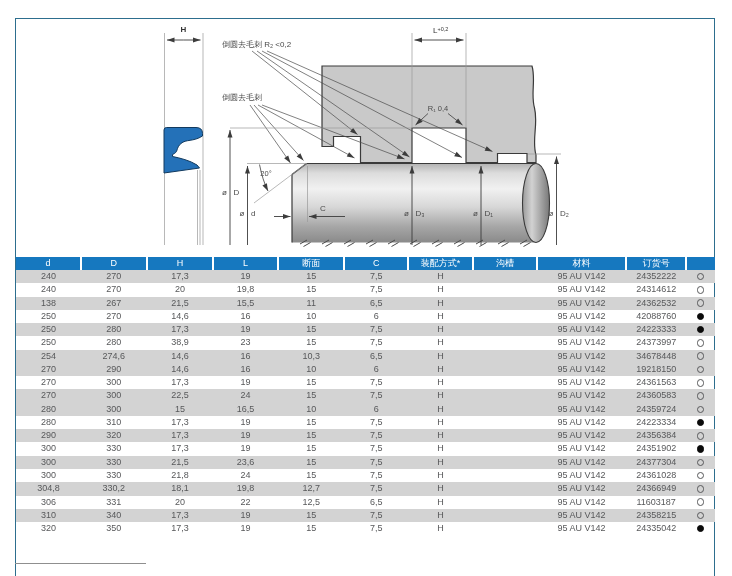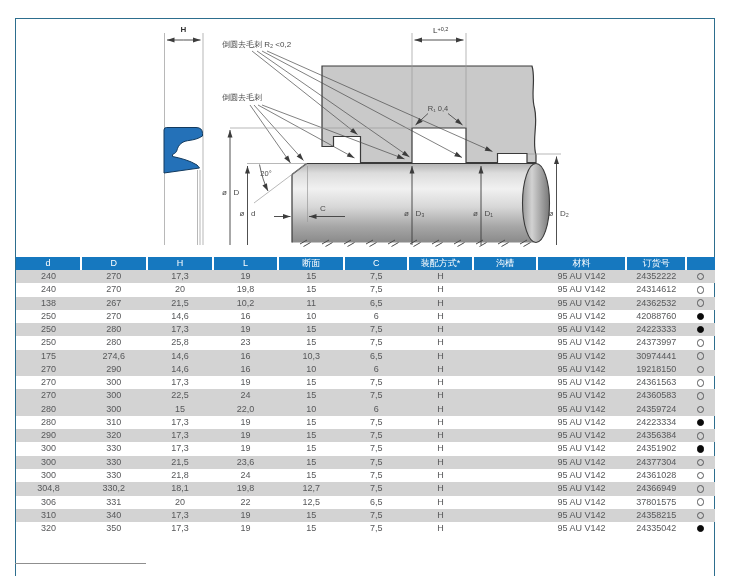--- a/index.html
+++ b/index.html
@@ -216,21 +216,21 @@
           <td>H</td>
           <td></td>
           <td>95 AU V142</td>
           <td>24314612</td>
           <td><span class="dot"></span></td>
         </tr>
         <tr class="g">
           <td>138</td>
           <td>267</td>
           <td>21,5</td>
-          <td>10,2</td>
+          <td>15,5</td>
           <td>11</td>
           <td>6,5</td>
           <td>H</td>
           <td></td>
           <td>95 AU V142</td>
           <td>24362532</td>
           <td><span class="dot"></span></td>
         </tr>
         <tr>
           <td>250</td>
@@ -254,41 +254,41 @@
           <td>7,5</td>
           <td>H</td>
           <td></td>
           <td>95 AU V142</td>
           <td>24223333</td>
           <td><span class="dot filled"></span></td>
         </tr>
         <tr>
           <td>250</td>
           <td>280</td>
-          <td>25,8</td>
+          <td>38,9</td>
           <td>23</td>
           <td>15</td>
           <td>7,5</td>
           <td>H</td>
           <td></td>
           <td>95 AU V142</td>
           <td>24373997</td>
           <td><span class="dot"></span></td>
         </tr>
         <tr class="g">
-          <td>175</td>
+          <td>254</td>
           <td>274,6</td>
           <td>14,6</td>
           <td>16</td>
           <td>10,3</td>
           <td>6,5</td>
           <td>H</td>
           <td></td>
           <td>95 AU V142</td>
-          <td>30974441</td>
+          <td>34678448</td>
           <td><span class="dot"></span></td>
         </tr>
         <tr class="g">
           <td>270</td>
           <td>290</td>
           <td>14,6</td>
           <td>16</td>
           <td>10</td>
           <td>6</td>
           <td>H</td>
@@ -320,21 +320,21 @@
           <td>H</td>
           <td></td>
           <td>95 AU V142</td>
           <td>24360583</td>
           <td><span class="dot"></span></td>
         </tr>
         <tr class="g">
           <td>280</td>
           <td>300</td>
           <td>15</td>
-          <td>22,0</td>
+          <td>16,5</td>
           <td>10</td>
           <td>6</td>
           <td>H</td>
           <td></td>
           <td>95 AU V142</td>
           <td>24359724</td>
           <td><span class="dot"></span></td>
         </tr>
         <tr>
           <td>280</td>
@@ -417,21 +417,21 @@
         <tr>
           <td>306</td>
           <td>331</td>
           <td>20</td>
           <td>22</td>
           <td>12,5</td>
           <td>6,5</td>
           <td>H</td>
           <td></td>
           <td>95 AU V142</td>
-          <td>37801575</td>
+          <td>11603187</td>
           <td><span class="dot"></span></td>
         </tr>
         <tr class="g">
           <td>310</td>
           <td>340</td>
           <td>17,3</td>
           <td>19</td>
           <td>15</td>
           <td>7,5</td>
           <td>H</td>

